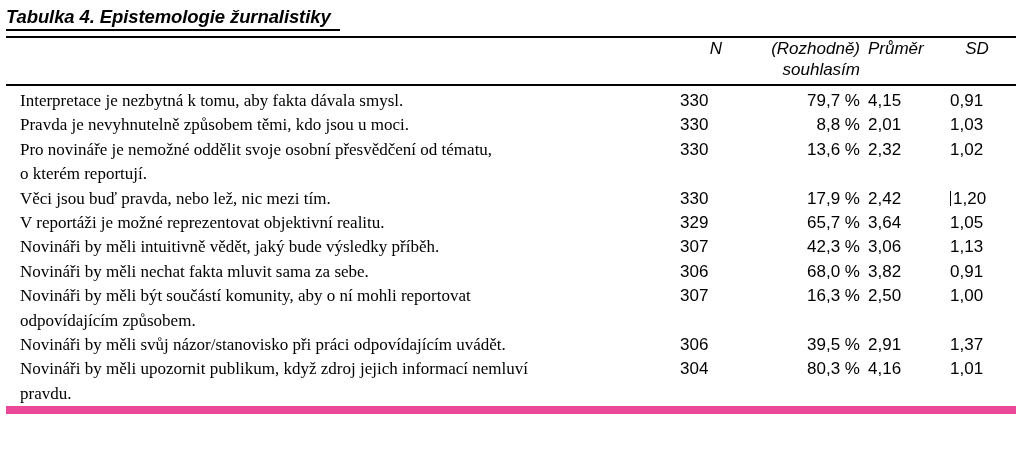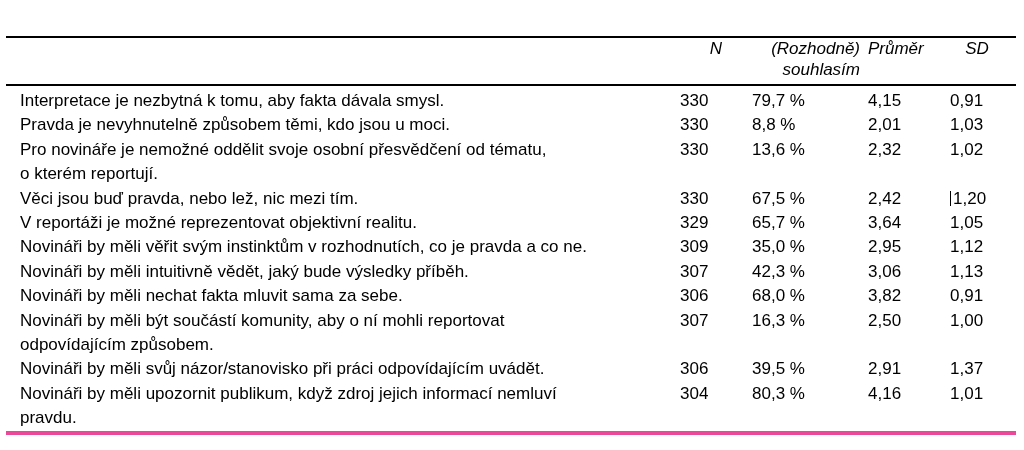--- a/index.html
+++ b/index.html
@@ -57,21 +57,21 @@
   }
   table.data col.c-item  { width: 674px; }
   table.data col.c-n     { width: 72px;  }
   table.data col.c-pct   { width: 116px; }
   table.data col.c-mean  { width: 82px;  }
   table.data col.c-sd    { width: 66px;  }
 
   
   .rule-top  { border-top: 2px solid #000; }
   .rule-mid  { border-top: 2px solid #000; }
-  .rule-bot  { border-bottom: 4px solid #ec4899; }
+  .rule-bot  { border-bottom: 8px solid #ec4899; }
 
   thead th {
     font-weight: normal;
     font-style: italic;
     font-size: 17px;
     padding: 0;
     vertical-align: top;
     line-height: 21px;
   }
   thead .hd-pad { height: 5px; }
@@ -85,23 +85,24 @@
   tbody td {
     padding: 0;
     vertical-align: top;
     line-height: 24.4px;
     font-size: 17px;
   }
   td.v-item {
     text-align: left;
     padding-left: 14px;
     white-space: pre-line;
+    font-family: Liberation Serif, serif;
   }
   td.v-n    { text-align: left; }
-  td.v-pct  { text-align: left; padding-right: 8px; }
+  td.v-pct  { text-align: right; padding-right: 8px; }
   td.v-mean { padding-right: 6px; }
   td.v-sd   { text-align: left; padding-right: 12px; position: relative; }
 
   tbody tr.first-row td { padding-top: 3px; }
   tbody tr.first-row td.v-item { padding-top: 3px; }
 
   
   td.v-sd .artifact {
     display: inline-block;
     width: 0;
@@ -109,20 +110,24 @@
     height: 15px;
     vertical-align: -2px;
     margin-right: 2px;
   }
 </style>
 </head>
 <body>
 
 <div id="page">
 
+  <div class="title-block">
+    <div class="title-text">Tabulka 4. Epistemologie žurnalistiky</div>
+    <div class="title-rule"></div>
+  </div>
 
   <div class="table-wrap">
     <table class="data">
       <colgroup>
         <col class="c-item">
           <col class="c-n">
           <col class="c-pct">
           <col class="c-mean">
           <col class="c-sd">
       </colgroup>
@@ -164,37 +169,30 @@
             <td class="v-item">Pro novináře je nemožné oddělit svoje osobní přesvědčení od tématu,
 o kterém reportují.</td>
             <td class="v-n">330</td>
             <td class="v-pct">13,6 %</td>
             <td class="v-mean">2,32</td>
             <td class="v-sd"><span>1,02</span></td>
           </tr>
           <tr>
             <td class="v-item">Věci jsou buď pravda, nebo lež, nic mezi tím.</td>
             <td class="v-n">330</td>
-            <td class="v-pct">67,5 %</td>
+            <td class="v-pct">17,9 %</td>
             <td class="v-mean">2,42</td>
             <td class="v-sd"><span class="artifact"></span><span>1,20</span></td>
           </tr>
           <tr>
             <td class="v-item">V reportáži je možné reprezentovat objektivní realitu.</td>
             <td class="v-n">329</td>
             <td class="v-pct">65,7 %</td>
             <td class="v-mean">3,64</td>
             <td class="v-sd"><span>1,05</span></td>
-          </tr>
-          <tr>
-            <td class="v-item">Novináři by měli věřit svým instinktům v rozhodnutích, co je pravda a co ne.</td>
-            <td class="v-n">309</td>
-            <td class="v-pct">35,0 %</td>
-            <td class="v-mean">2,95</td>
-            <td class="v-sd"><span>1,12</span></td>
           </tr>
           <tr>
             <td class="v-item">Novináři by měli intuitivně vědět, jaký bude výsledky příběh.</td>
             <td class="v-n">307</td>
             <td class="v-pct">42,3 %</td>
             <td class="v-mean">3,06</td>
             <td class="v-sd"><span>1,13</span></td>
           </tr>
           <tr>
             <td class="v-item">Novináři by měli nechat fakta mluvit sama za sebe.</td>

